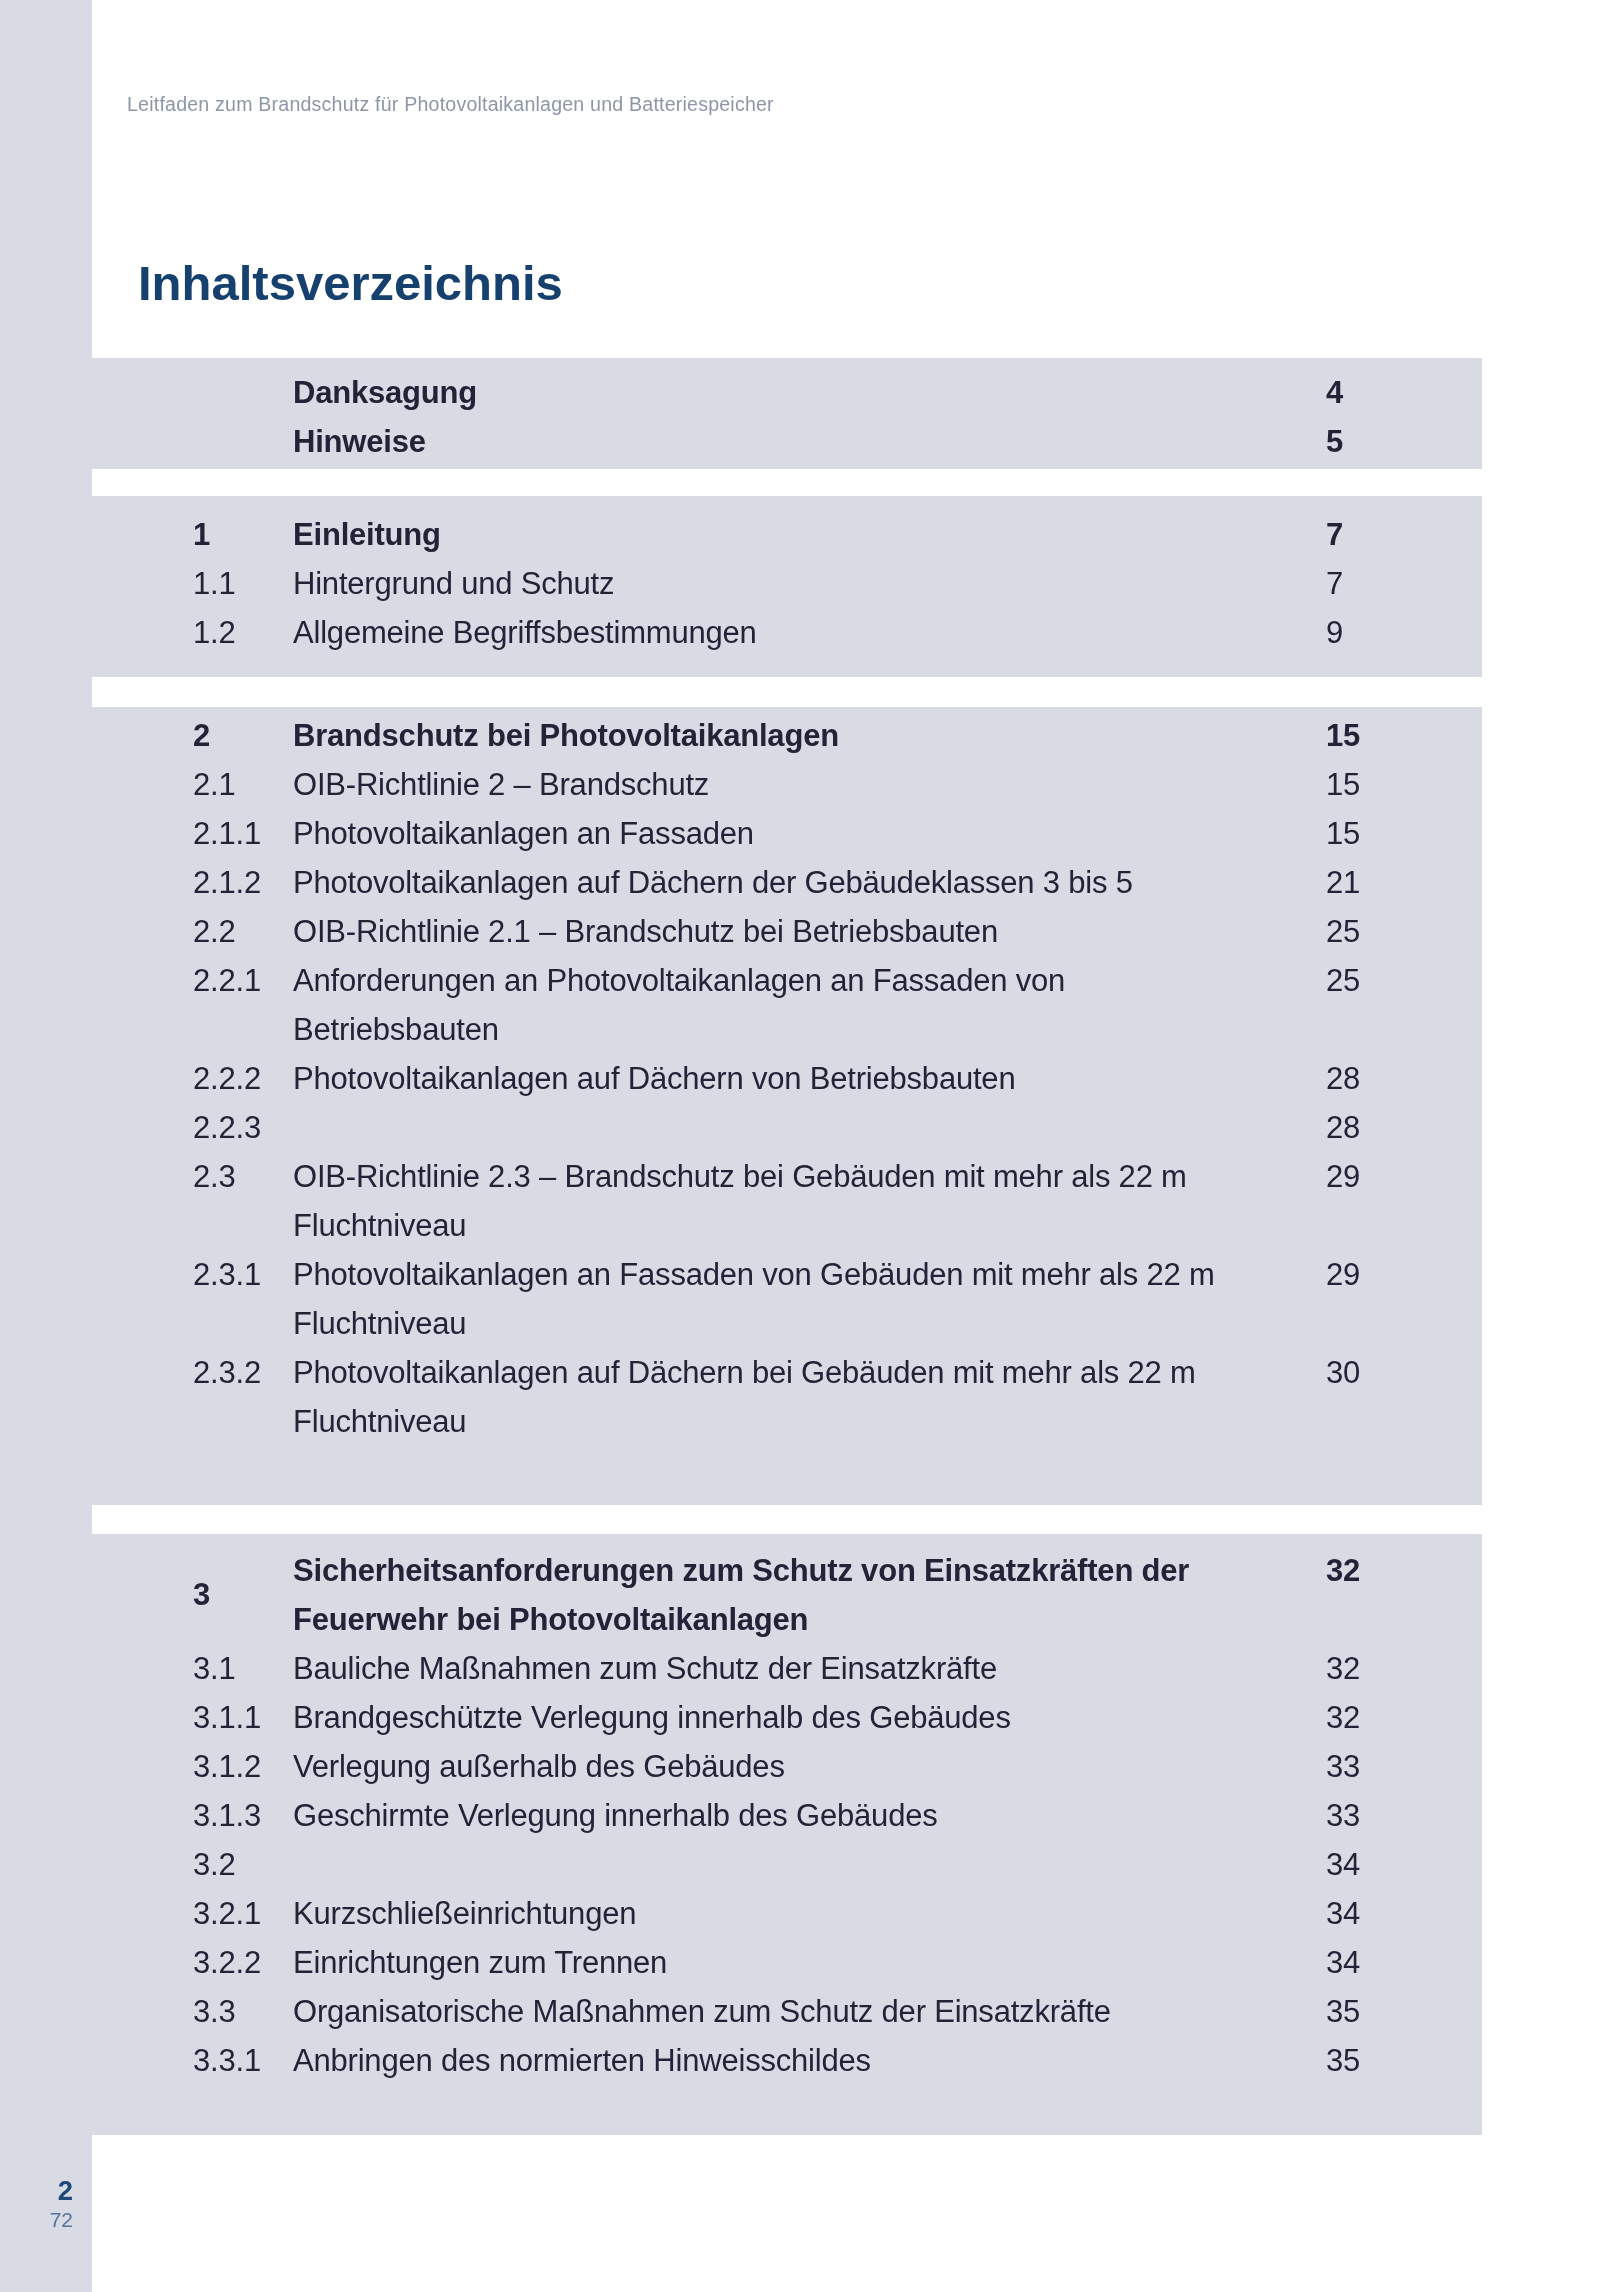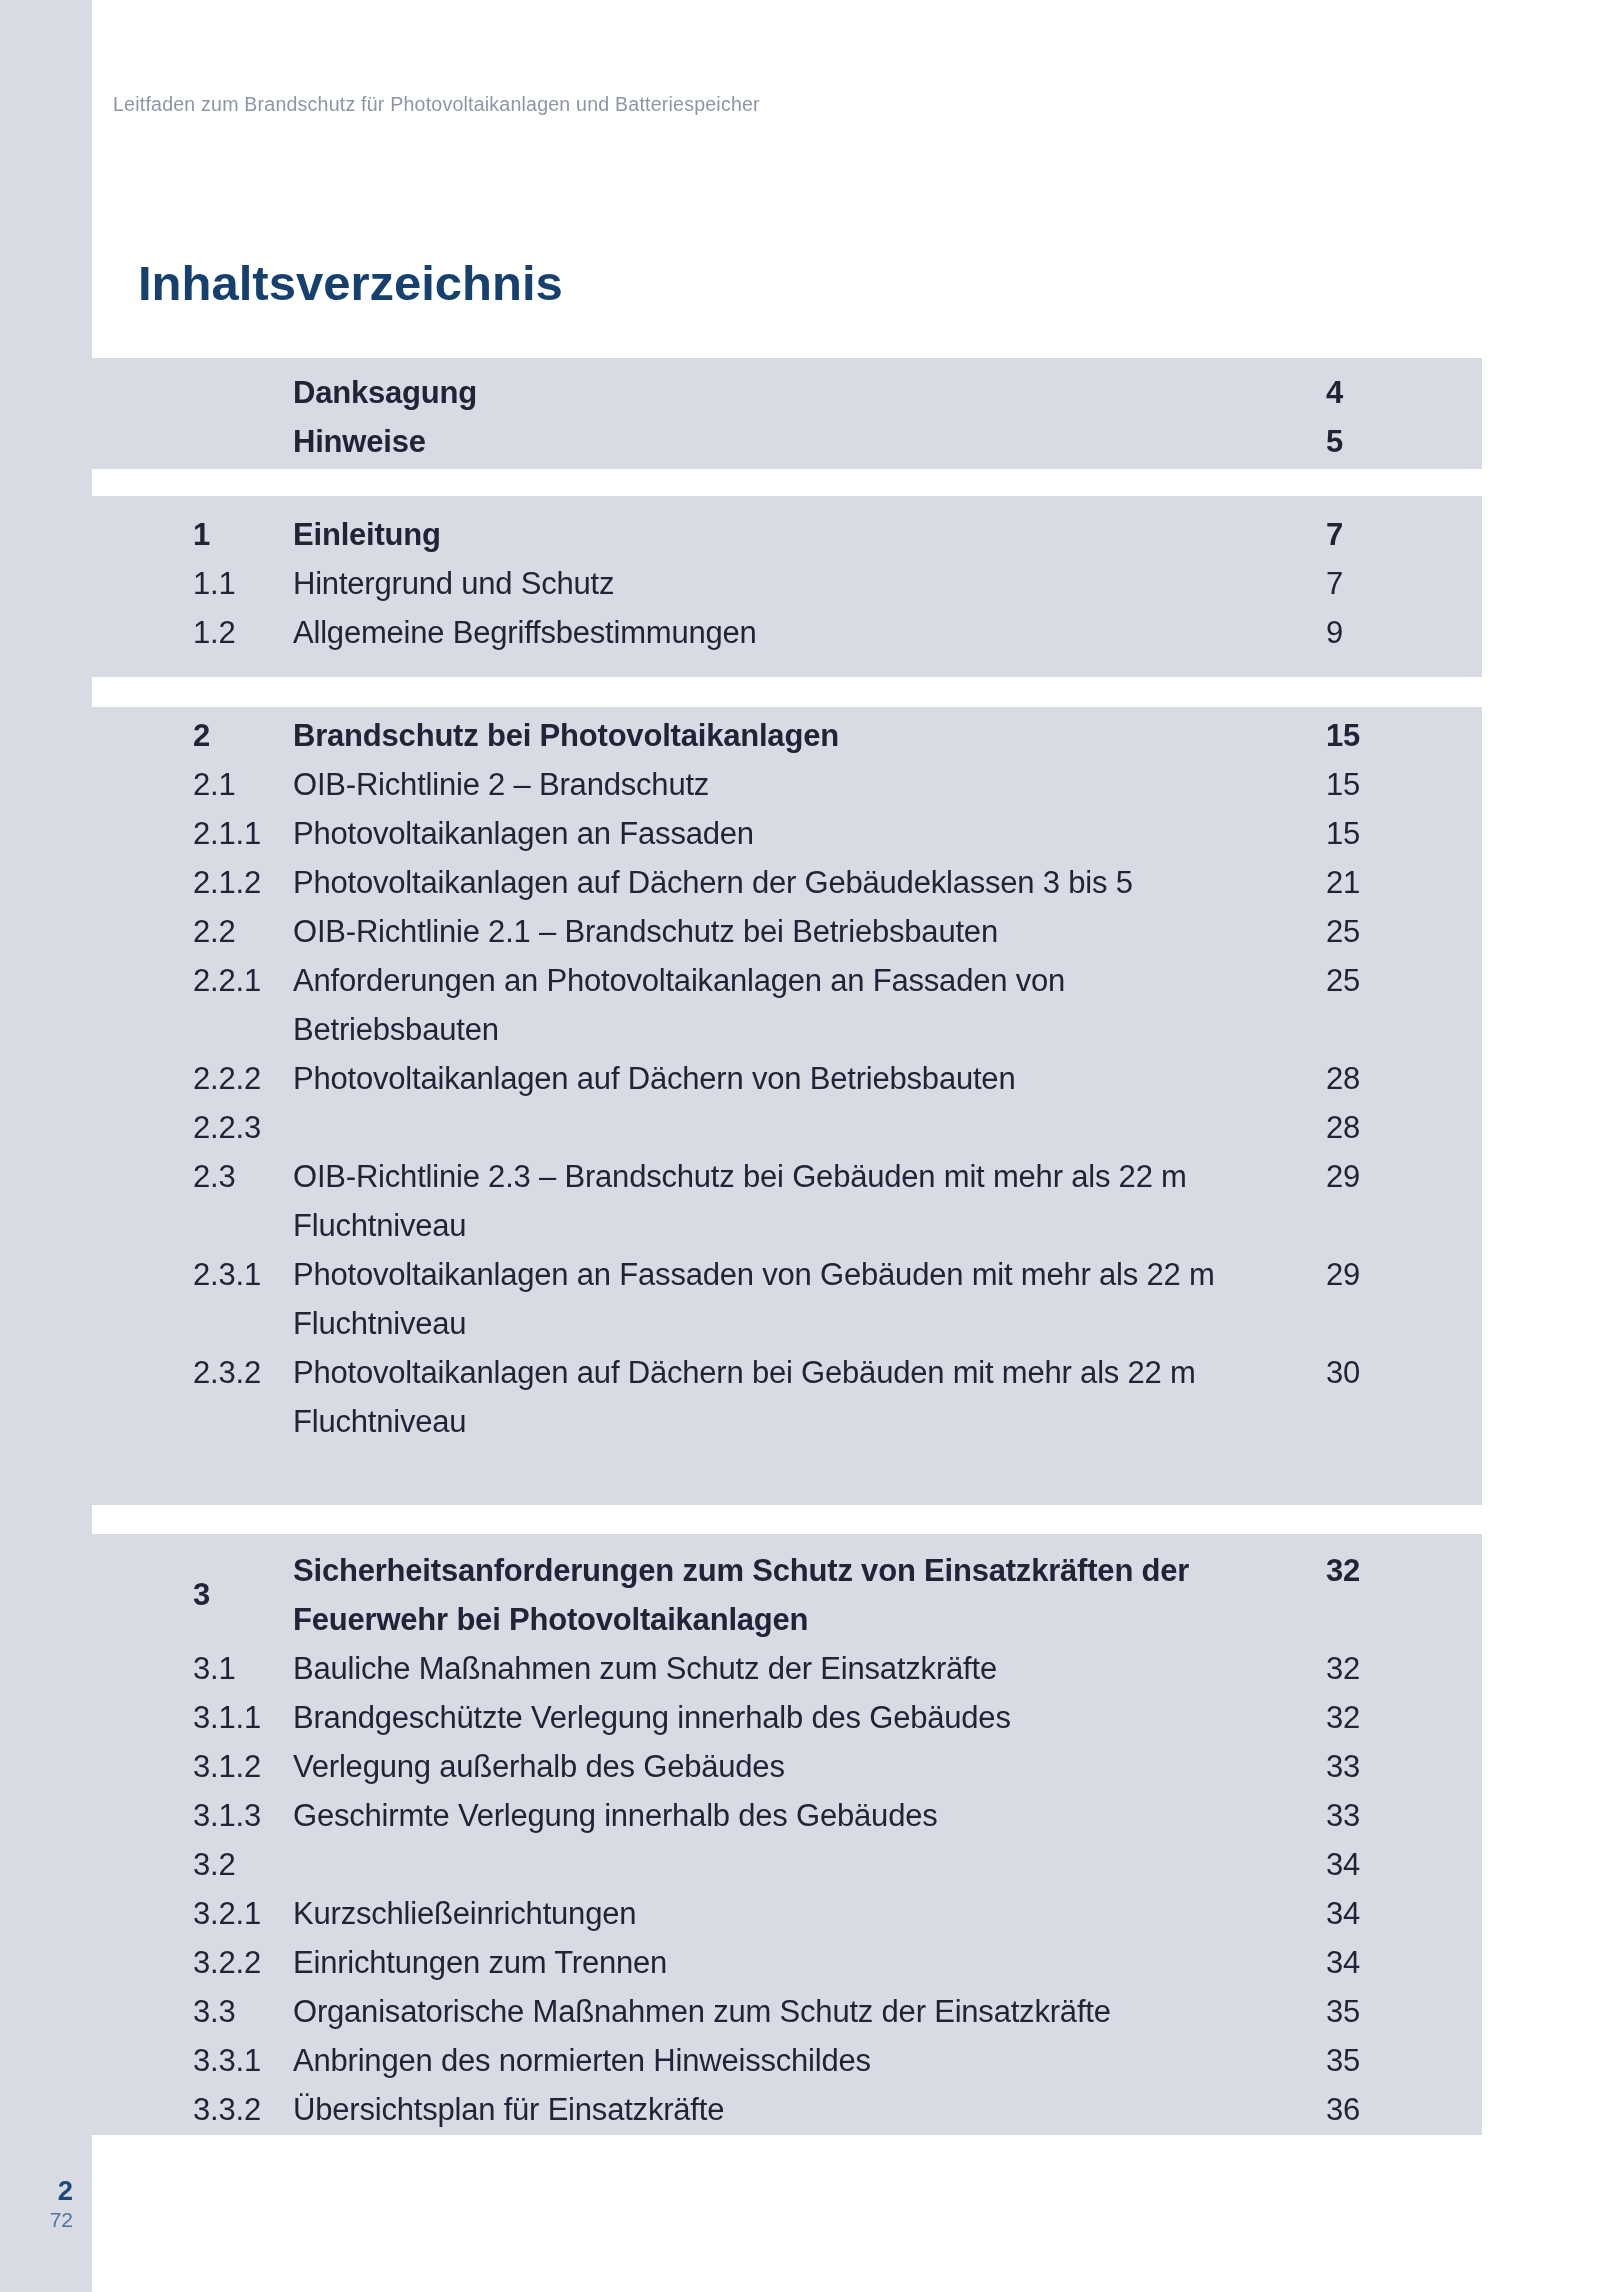--- a/index.html
+++ b/index.html
@@ -11,21 +11,21 @@
     font-family:"Liberation Sans","DejaVu Sans",sans-serif;
   }
   
   #band {
     position:absolute; left:0; top:0;
     width:92px; height:2293px;
     background:#d8dae4;
   }
   
   #doc-header {
-    position:absolute; left:113px; top:92px;
+    position:absolute; left:127px; top:92px;
     font-size:19.6px; line-height:25.5px;
     color:#8d96a9; letter-spacing:0.2px;
     white-space:nowrap;
   }
   
   #page-title {
     position:absolute; left:138px; top:215px;
     font-size:49px; line-height:71px;
     font-weight:bold; color:#16406e;
     letter-spacing:0px; white-space:nowrap;
@@ -266,27 +266,20 @@
           </div>
           <div class="toc-page">35</div>
         </div>
         <div class="toc-row">
           <div class="toc-num">3.3.1</div>
           <div class="toc-lines">
             <div class="toc-line">Anbringen des normierten Hinweisschildes</div>
           </div>
           <div class="toc-page">35</div>
         </div>
-        <div class="toc-row">
-          <div class="toc-num">3.3.2</div>
-          <div class="toc-lines">
-            <div class="toc-line">Übersichtsplan für Einsatzkräfte</div>
-          </div>
-          <div class="toc-page">36</div>
-        </div>
       </div>
     </div>
 
   <div id="footer-pages">
     <div id="footer-current">2</div>
     <div id="footer-total">72</div>
   </div>
 </div>
 
 

